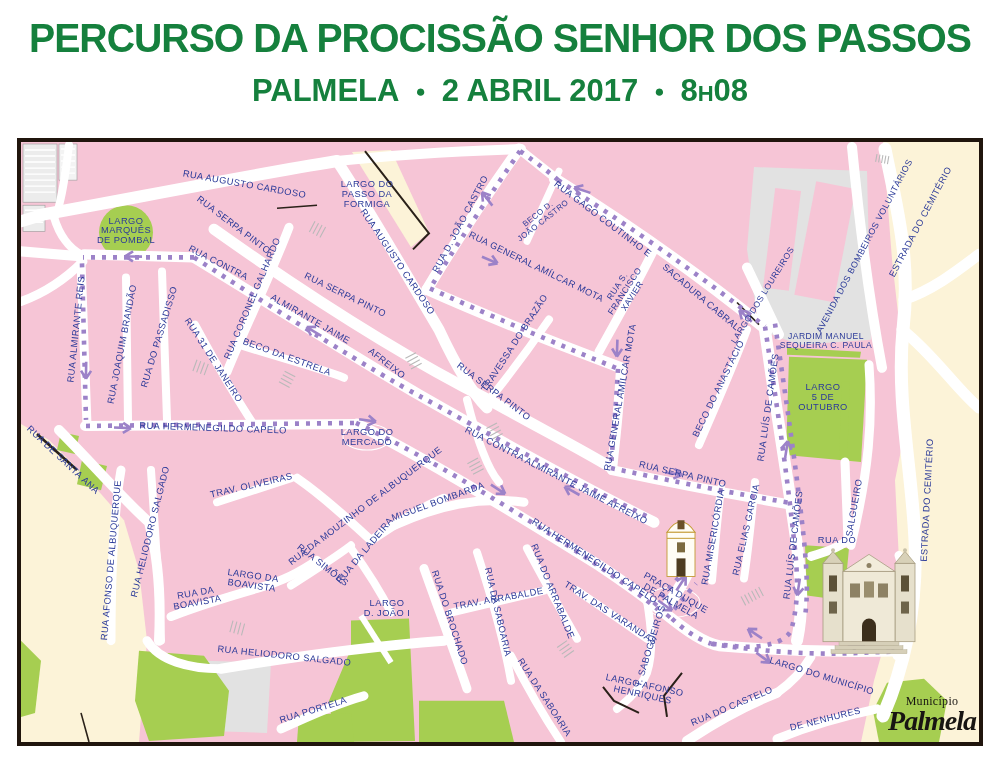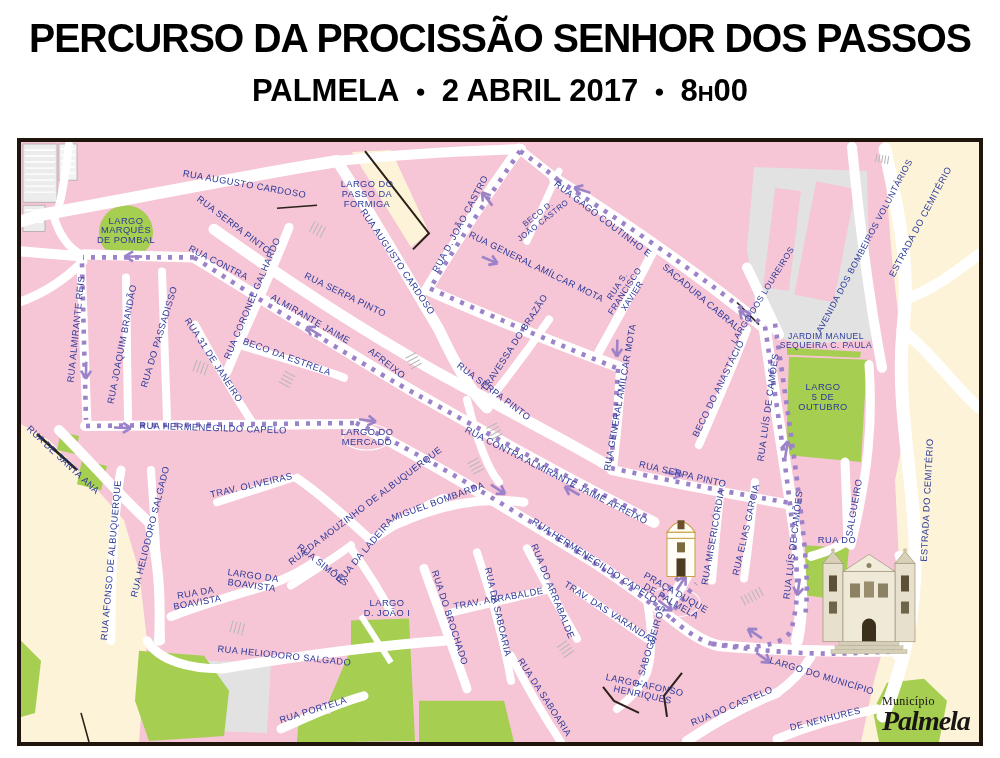--- a/index.html
+++ b/index.html
@@ -1,40 +1,40 @@
 <!DOCTYPE html>
 <html><head>
 <meta charset="utf-8">
 <style>
   html,body{margin:0;padding:0}
   body{width:1000px;height:758px;position:relative;background:#fff;
        font-family:"Liberation Sans",sans-serif;overflow:hidden}
-  .hdr{position:absolute;top:0;left:0;width:1000px;text-align:center;color:#000000}
+  .hdr{position:absolute;top:0;left:0;width:1000px;text-align:center;color:#15803d}
   .title{margin:0;padding-top:16px;font-size:40px;font-weight:700;letter-spacing:-1px;
          transform:scaleX(.98);white-space:nowrap}
   .subtitle{margin-top:12px;font-size:31px;font-weight:700;white-space:nowrap}
   .subtitle .dot{font-size:17px;vertical-align:4px;margin:0 16px}
   .subtitle .hsmall{font-size:22px}
   .map{position:absolute;left:17px;top:138px;width:958px;height:600px;
        border:4px solid #20150d;background:#f6c5d6}
   .map svg{position:absolute;left:0;top:0;width:100%;height:100%}
   #labels-layer text{fill:#2b3a99;font-family:"Liberation Sans",sans-serif;
        font-weight:400;letter-spacing:.45px}
-  .logo{position:absolute;left:882px;top:694px;width:100px;text-align:left;color:#181512}
+  .logo{position:absolute;left:882px;top:694px;width:100px;text-align:center;color:#181512}
   .logo .l1{display:block;font-family:"Liberation Serif",serif;font-size:12px;letter-spacing:.3px}
   .logo .l2{display:block;font-family:"Liberation Serif",serif;font-size:28px;
             font-weight:700;font-style:italic;line-height:.85;letter-spacing:-1px}
 </style>
 </head>
 <body>
 
 <div class="hdr">
   <h1 class="title">PERCURSO DA PROCISSÃO SENHOR DOS PASSOS</h1>
   <div class="subtitle">
-    <span>PALMELA</span><span class="dot">●</span><span>2 ABRIL 2017</span><span class="dot">●</span><span><span>8</span><span class="hsmall">H</span><span>00</span></span>
+    <span>PALMELA</span><span class="dot">●</span><span>2 ABRIL 2017</span><span class="dot">●</span><span><span>8</span><span class="hsmall">H</span><span>08</span></span>
   </div>
 </div>
 
 <div class="map">
 <svg id="mapsvg" viewBox="22 143 958 598" preserveAspectRatio="none">
 
   <g>
     <rect x="22" y="143" width="958" height="598" fill="#f6c5d6"></rect>
 
     <path d="M884,143 L980,143 L980,741 L862,741 L875,680 L892,620 L900,560 L896,480 L908,420 L902,340 L893,260 Z" fill="#fcf3d8"></path>

